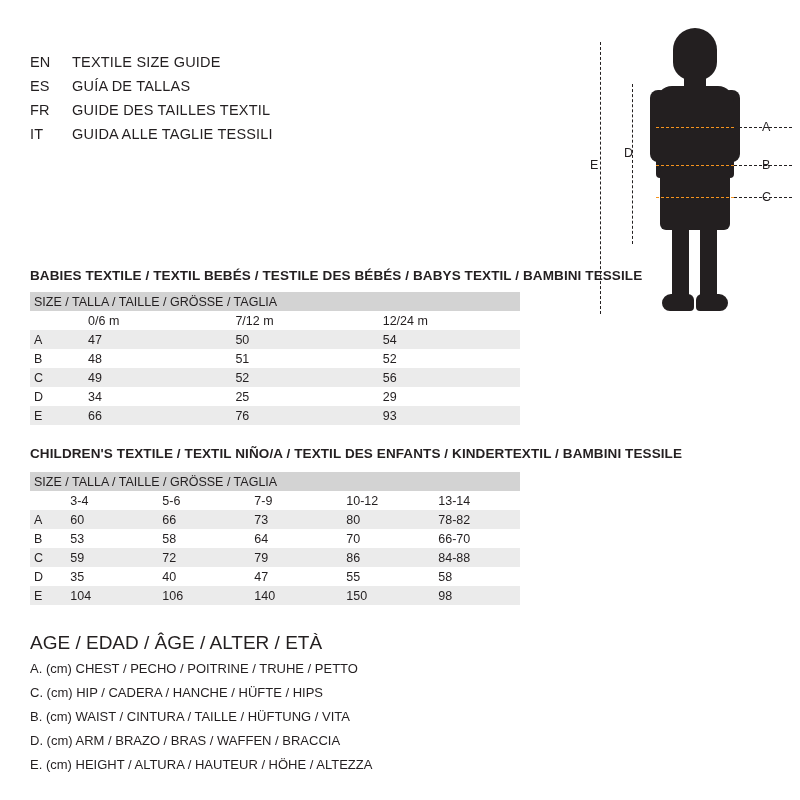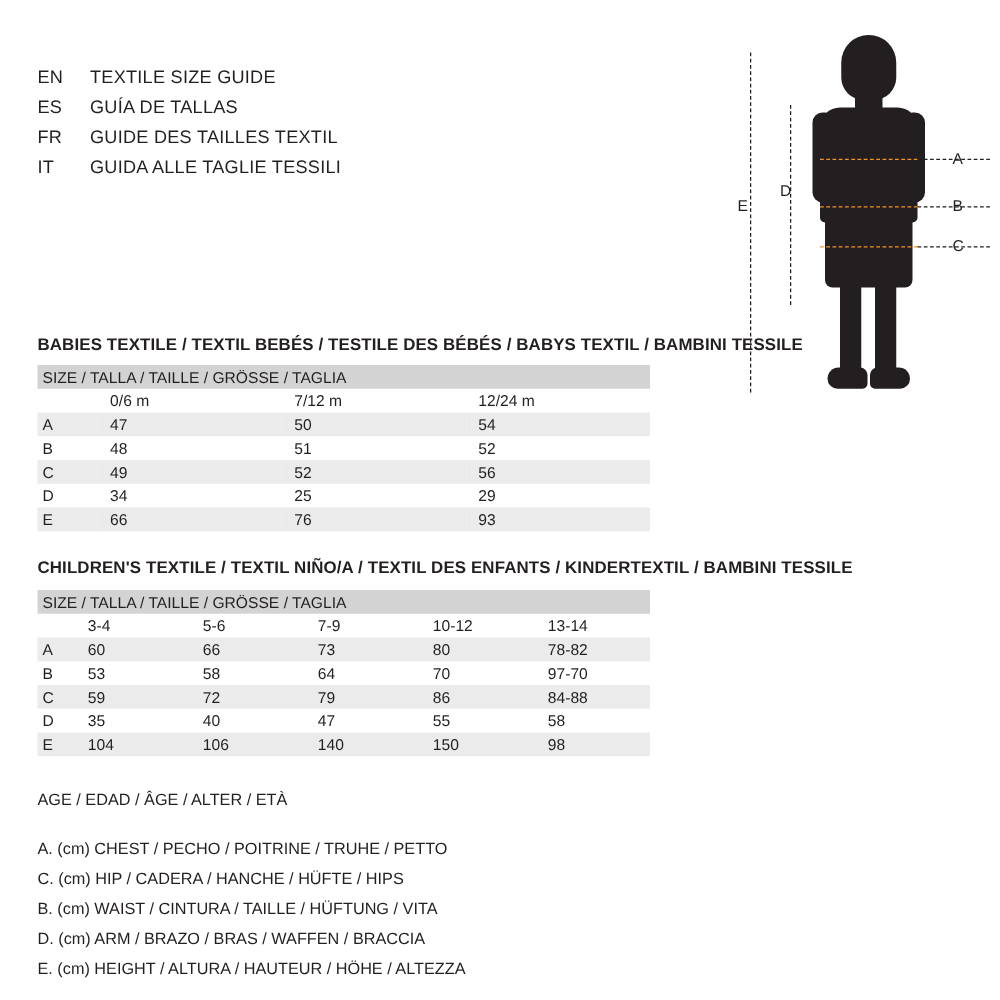--- a/index.html
+++ b/index.html
@@ -219,22 +219,22 @@
     padding-left: 10px !important;
   }
 
   
   .legend {
     position: absolute;
     left: 30px;
     font-size: 13px;
   }
   .legend .lg-title {
-    font-size: 13px;
-    margin-bottom: 24px;
+    font-size: 19px;
+    margin-bottom: 7px;
   }
   .legend .lg-item {
     margin-bottom: 9px;
     font-size: 13px;
   }
 </style>
 </head>
 <body>
 
 <div class="page">
@@ -360,21 +360,21 @@
       <td class="c">73</td>
       <td class="c">80</td>
       <td class="c">78-82</td>
     </tr>
     <tr>
       <td class="cell-letter">B</td>
       <td class="c">53</td>
       <td class="c">58</td>
       <td class="c">64</td>
       <td class="c">70</td>
-      <td class="c">97-70</td>
+      <td class="c">66-70</td>
     </tr>
     <tr class="row-alt">
       <td class="cell-letter">C</td>
       <td class="c">59</td>
       <td class="c">72</td>
       <td class="c">79</td>
       <td class="c">86</td>
       <td class="c">84-88</td>
     </tr>
     <tr>

